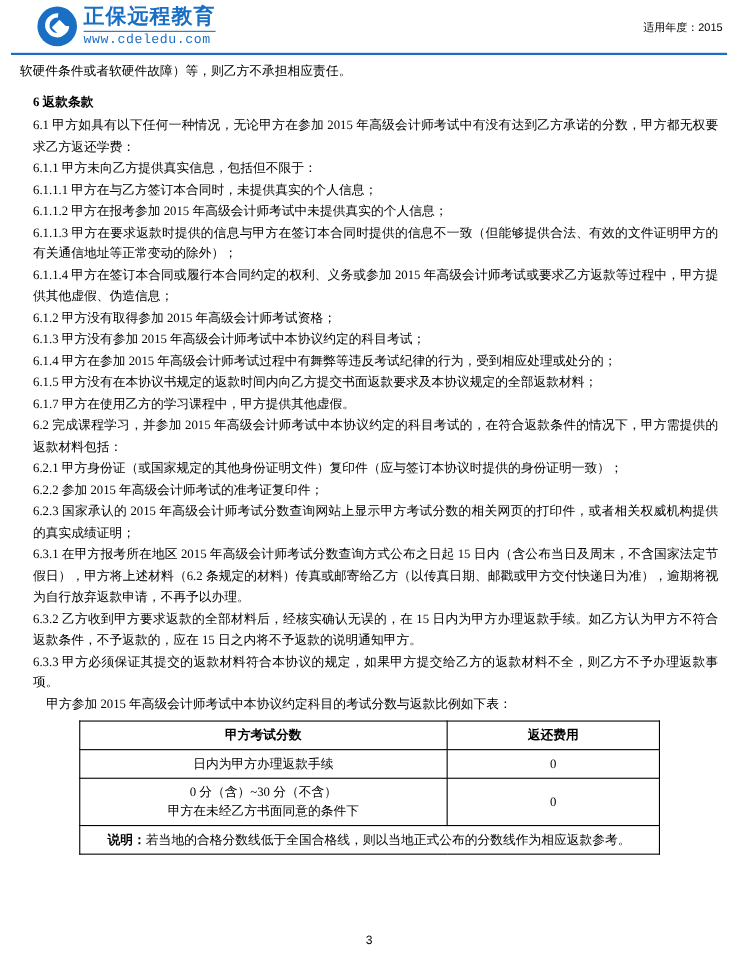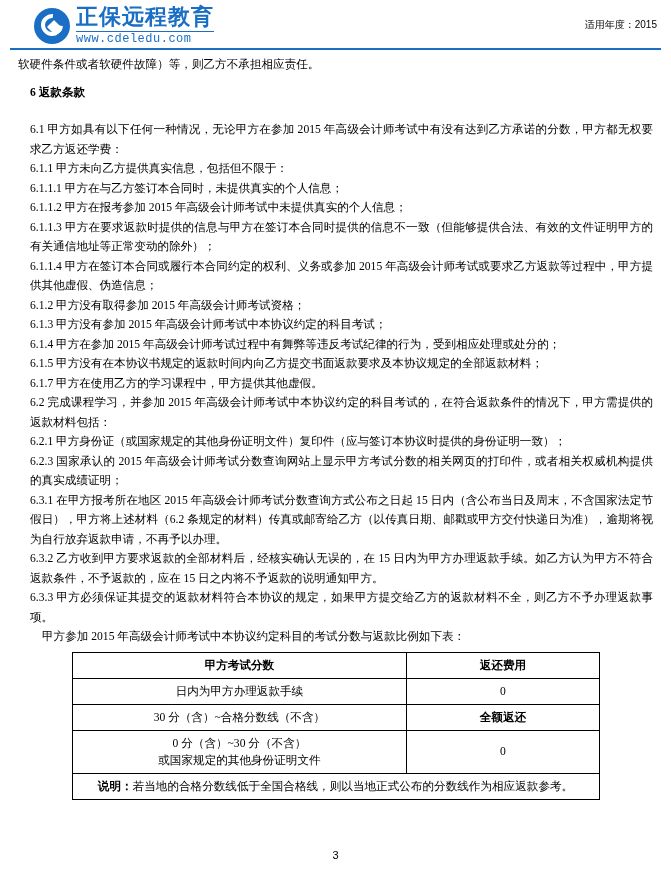--- a/index.html
+++ b/index.html
@@ -64,21 +64,21 @@
     border-radius: 1px;
     transform: rotate(45deg);
   }
   .logo-text {
     display: flex;
     flex-direction: column;
     line-height: 1;
   }
   .logo-cn {
     font-family: "Liberation Serif", "DejaVu Serif", serif;
-    font-size: 22px;
+    font-size: 19px;
     font-weight: bold;
     color: #1a6fc4;
     letter-spacing: 1px;
   }
   .logo-url {
     font-family: Liberation Mono, monospace;
     font-size: 12px;
     color: #1a6fc4;
     margin-top: 3px;
     border-top: 1px solid #1a6fc4;
@@ -109,21 +109,21 @@
     margin: 0;
     text-align: justify;
     text-justify: inter-ideograph;
   }
   .ind1 { text-indent: 0; }
   .ind2 { padding-left: 12px; }
   .ind3 { padding-left: 24px; }
   .sec-title {
     font-weight: bold;
     margin-top: 8px;
-    margin-bottom: 18px;
+    margin-bottom: 2px;
     padding-left: 12px;
   }
   .sub-title {
     font-weight: bold;
     padding-left: 12px;
     margin-top: 1px;
   }
   
   table.refund {
     border-collapse: collapse;
@@ -188,46 +188,43 @@
     <p class="p ind2">6.1.1.2  甲方在报考参加 2015 年高级会计师考试中未提供真实的个人信息；</p>
     <p class="p ind2">6.1.1.3  甲方在要求返款时提供的信息与甲方在签订本合同时提供的信息不一致（但能够提供合法、有效的文件证明甲方的有关通信地址等正常变动的除外）；</p>
     <p class="p ind2">6.1.1.4  甲方在签订本合同或履行本合同约定的权利、义务或参加 2015 年高级会计师考试或要求乙方返款等过程中，甲方提供其他虚假、伪造信息；</p>
     <p class="p ind2">6.1.2  甲方没有取得参加 2015 年高级会计师考试资格；</p>
     <p class="p ind2">6.1.3  甲方没有参加 2015 年高级会计师考试中本协议约定的科目考试；</p>
     <p class="p ind2">6.1.4  甲方在参加 2015 年高级会计师考试过程中有舞弊等违反考试纪律的行为，受到相应处理或处分的；</p>
     <p class="p ind2">6.1.5  甲方没有在本协议书规定的返款时间内向乙方提交书面返款要求及本协议规定的全部返款材料；</p>
     <p class="p ind2">6.1.7  甲方在使用乙方的学习课程中，甲方提供其他虚假。</p>
     <p class="p ind2">6.2  完成课程学习，并参加 2015 年高级会计师考试中本协议约定的科目考试的，在符合返款条件的情况下，甲方需提供的返款材料包括：</p>
     <p class="p ind2">6.2.1  甲方身份证（或国家规定的其他身份证明文件）复印件（应与签订本协议时提供的身份证明一致）；</p>
+    <p class="p ind2">6.2.2  参加 2015 年高级会计师考试的准考证复印件；</p>
     <p class="p ind2">6.2.3  国家承认的 2015 年高级会计师考试分数查询网站上显示甲方考试分数的相关网页的打印件，或者相关权威机构提供的真实成绩证明；</p>
 
 
     <p class="p ind2">6.3.1  在甲方报考所在地区 2015 年高级会计师考试分数查询方式公布之日起 15 日内（含公布当日及周末，不含国家法定节假日），甲方将上述材料（6.2 条规定的材料）传真或邮寄给乙方（以传真日期、邮戳或甲方交付快递日为准），逾期将视为自行放弃返款申请，不再予以办理。</p>
     <p class="p ind2">6.3.2  乙方收到甲方要求返款的全部材料后，经核实确认无误的，在 15 日内为甲方办理返款手续。如乙方认为甲方不符合返款条件，不予返款的，应在 15 日之内将不予返款的说明通知甲方。</p>
     <p class="p ind2">6.3.3  甲方必须保证其提交的返款材料符合本协议的规定，如果甲方提交给乙方的返款材料不全，则乙方不予办理返款事项。</p>
     <p class="p ind3">甲方参加 2015 年高级会计师考试中本协议约定科目的考试分数与返款比例如下表：</p>
 
     <table class="refund">
       <tbody>
         <tr>
           <th class="col-a">甲方考试分数</th>
           <th class="col-b">返还费用</th>
         </tr>
         <tr>
           <td class="col-a">日内为甲方办理返款手续</td>
           <td class="col-b">0</td>
         </tr>
         <tr>
-          <td class="col-a">30 分（含）~合格分数线（不含）</td>
-          <td class="col-b bold">全额返还</td>
-        </tr>
-        <tr>
           <td class="col-a">
             <div>0 分（含）~30 分（不含）</div>
-            <div>或国家规定的其他身份证明文件</div>
+            <div>甲方在未经乙方书面同意的条件下</div>
           </td>
           <td class="col-b">0</td>
         </tr>
         <tr>
           <td class="note-cell" colspan="2">
             <span class="bold">说明：</span><span>若当地的合格分数线低于全国合格线，则以当地正式公布的分数线作为相应返款参考。</span>
           </td>
         </tr>
       </tbody>
     </table>

